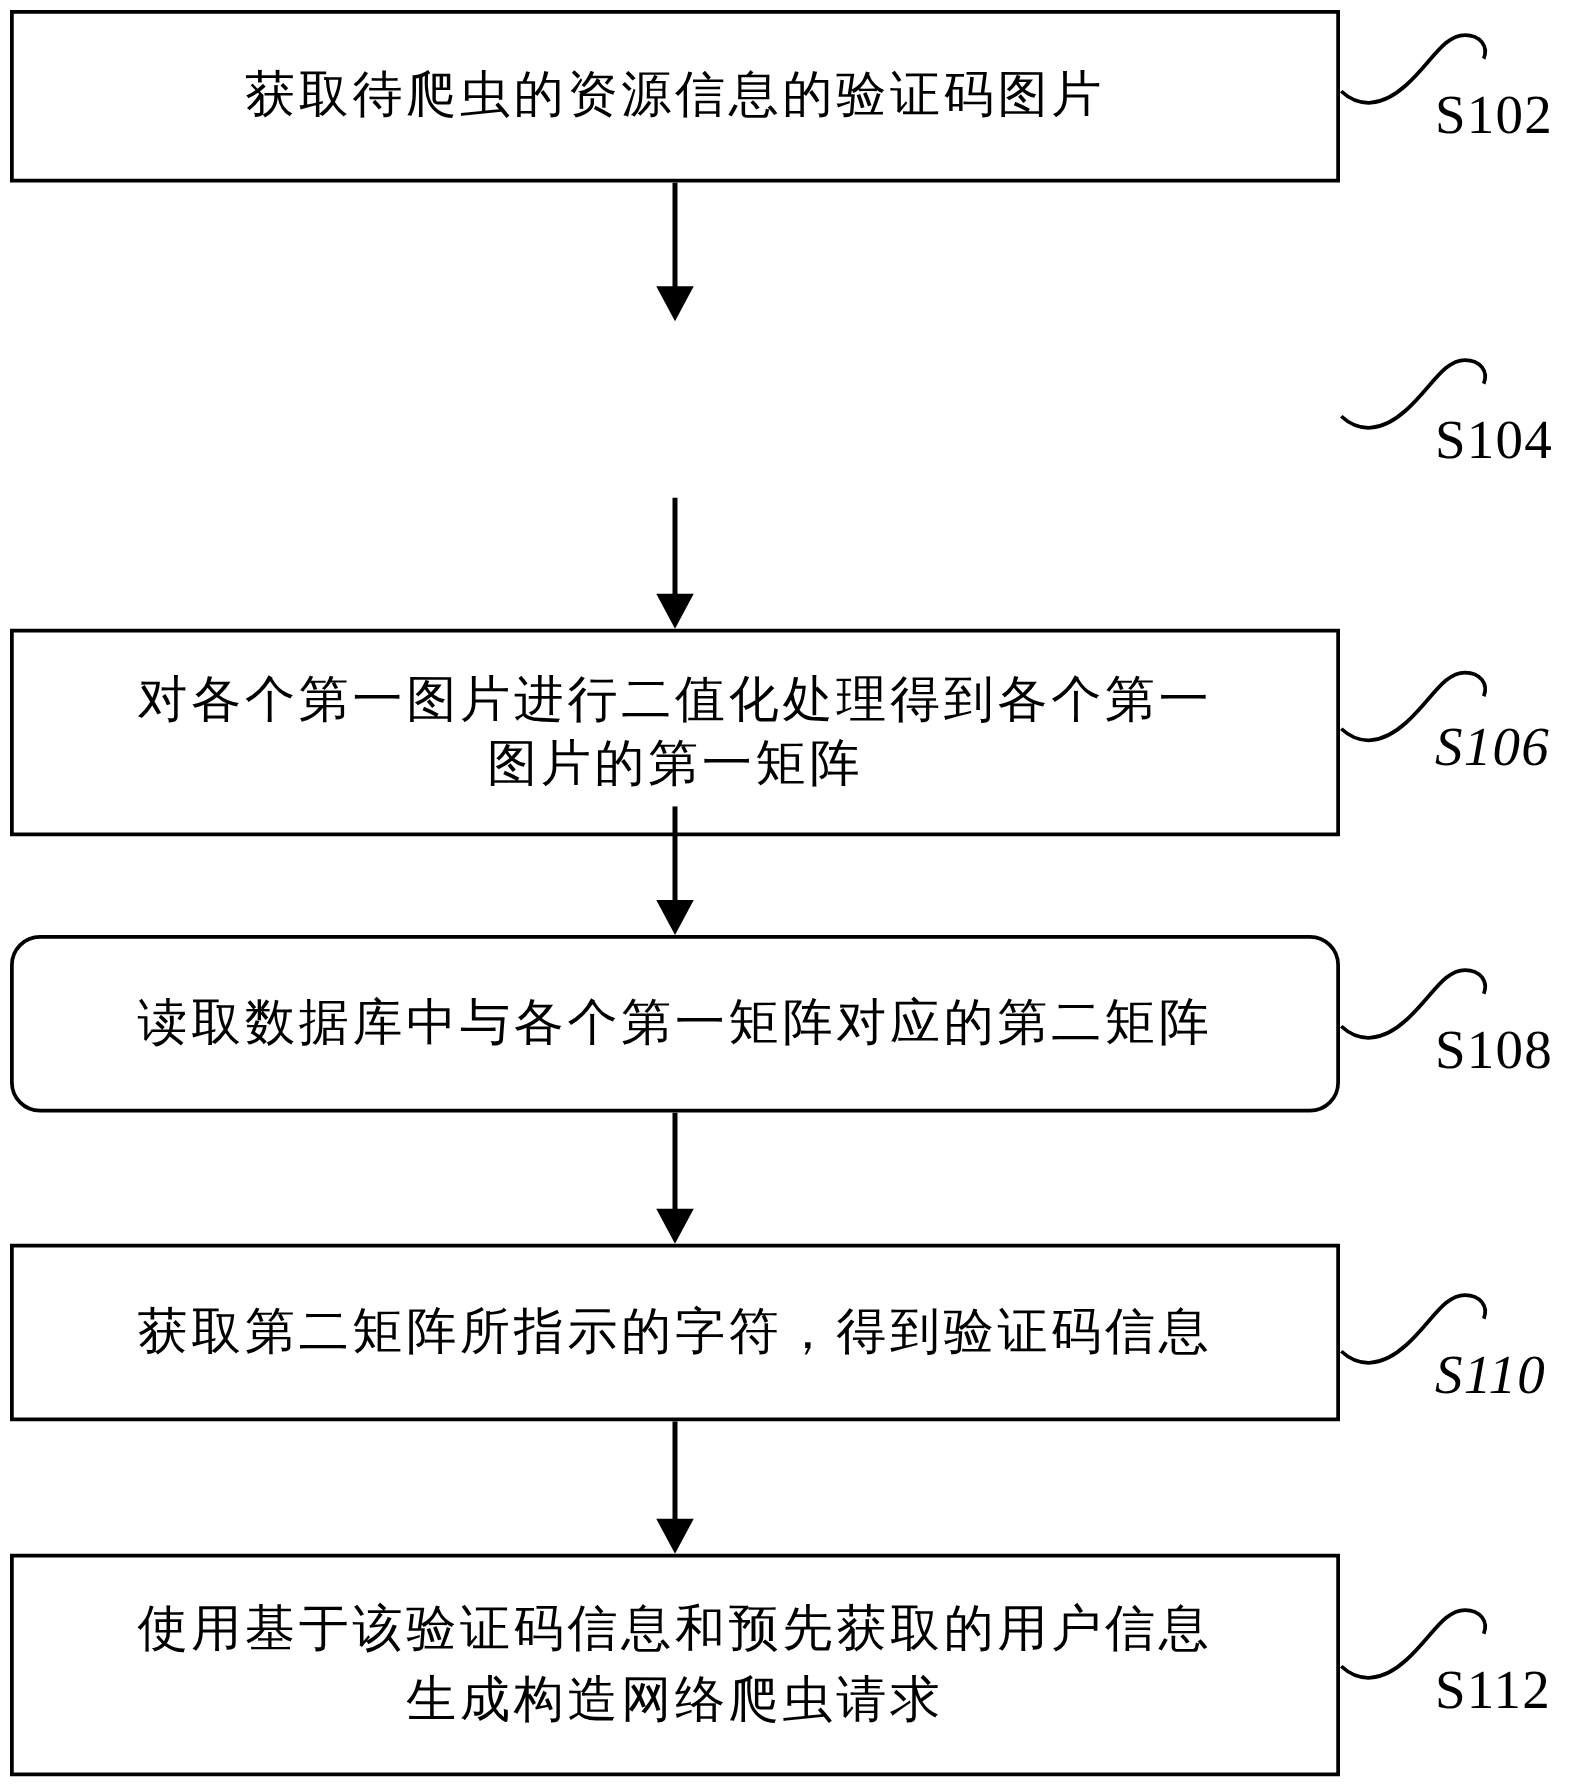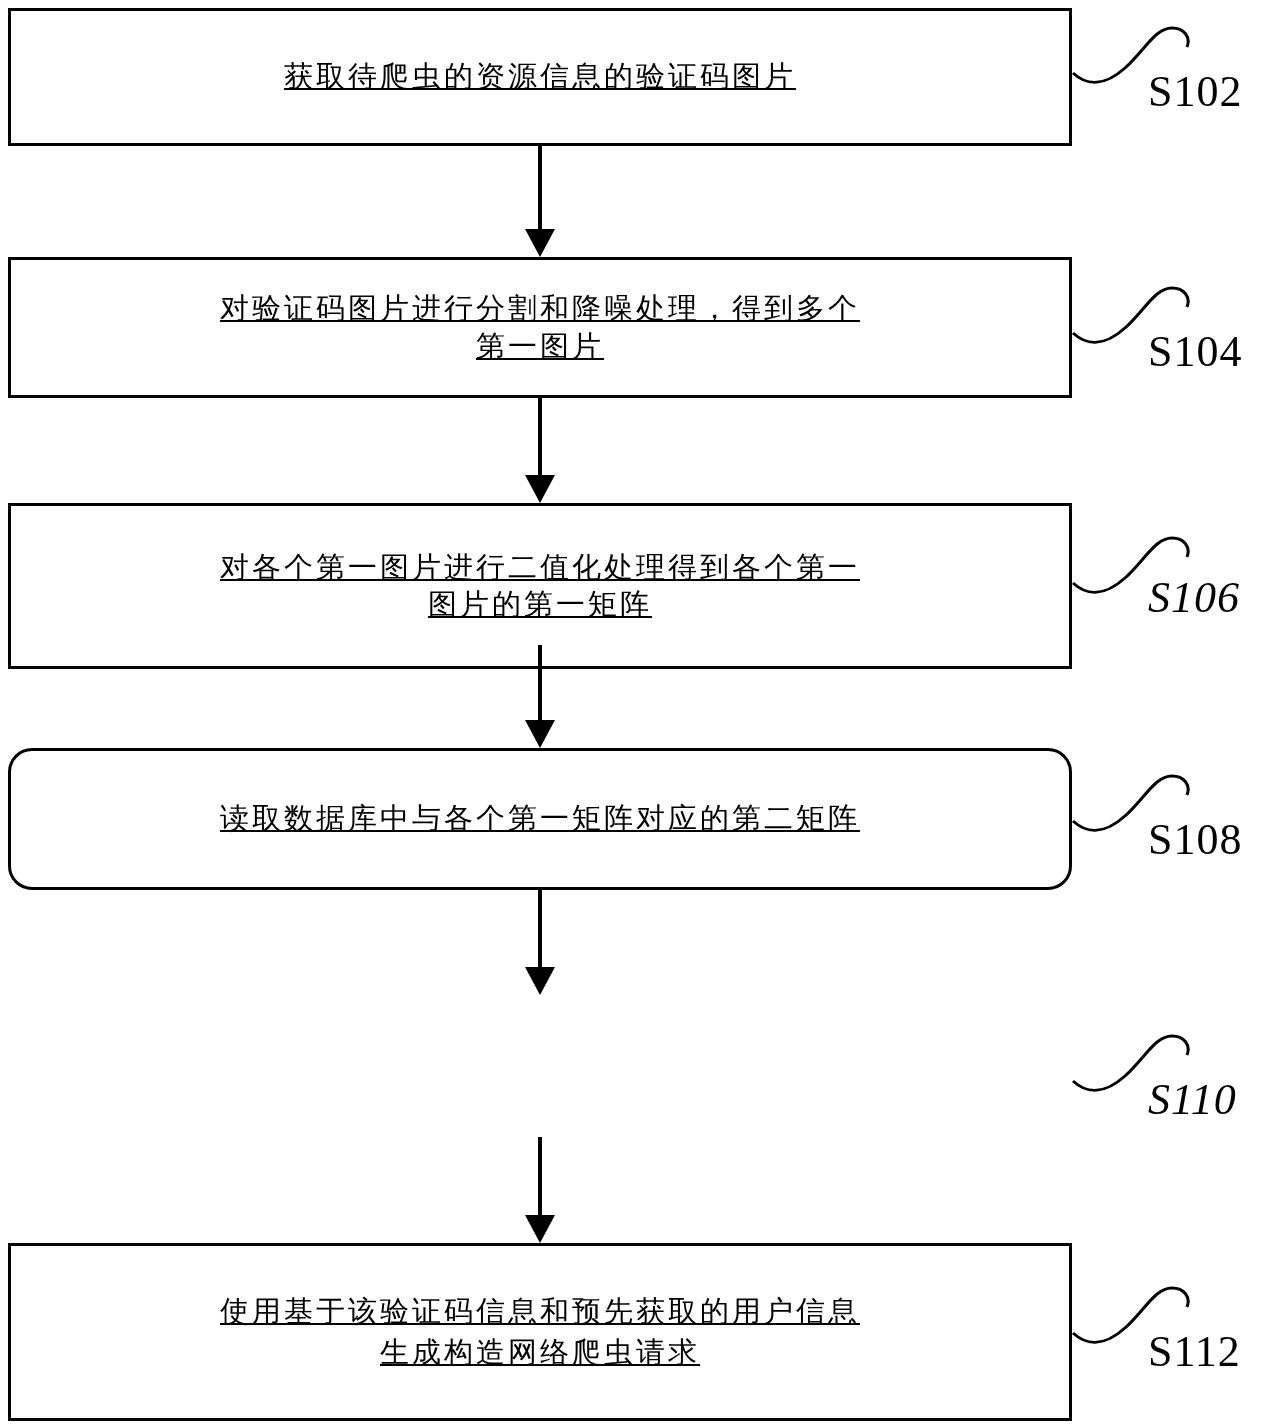--- a/index.html
+++ b/index.html
@@ -22,26 +22,25 @@
     width: 1064px;
     border: 3px solid #000000;
     box-sizing: border-box;
     display: flex;
     flex-direction: column;
     justify-content: center;
     align-items: center;
     text-align: center;
   }
   .box-text {
-    font-size: 29px;
+    font-size: 40px;
     line-height: 1.28;
     letter-spacing: 3px;
     color: #000000;
     white-space: nowrap;
-    text-decoration: underline;
   }
   .box-tall .box-text { line-height: 1.42; }
   .flow-arrow {
     position: absolute;
     left: 523px;
     width: 34px;
     display: block;
   }
   .squiggle {
     position: absolute;
@@ -69,24 +68,20 @@
   </div>
   <svg class="squiggle" style="left:1071px;top:20px;" viewBox="0 0 128 72">
     <path d="M 2 53 C 16 66, 34 66, 54 48 C 74 30, 84 8, 101 8 C 113 8, 120 17, 116 27" fill="none" stroke="#000000" stroke-width="3"></path>
   </svg>
   <div class="step-label" style="left:1148px;top:70px;">S102</div>
   <svg class="flow-arrow" style="top:146px;height:111px;" viewBox="0 0 34 111">
     <line x1="17" y1="0" x2="17" y2="85" stroke="#000000" stroke-width="4"></line>
     <polygon points="2,83 32,83 17,111" fill="#000000"></polygon>
   </svg>
 
-  <div class="process-box" style="top:257px;height:141px;">
-    <div class="box-text">对验证码图片进行分割和降噪处理，得到多个</div>
-    <div class="box-text">第一图片</div>
-  </div>
   <svg class="squiggle" style="left:1071px;top:280px;" viewBox="0 0 128 72">
     <path d="M 2 53 C 16 66, 34 66, 54 48 C 74 30, 84 8, 101 8 C 113 8, 120 17, 116 27" fill="none" stroke="#000000" stroke-width="3"></path>
   </svg>
   <div class="step-label" style="left:1148px;top:330px;">S104</div>
   <svg class="flow-arrow" style="top:398px;height:105px;" viewBox="0 0 34 105">
     <line x1="17" y1="0" x2="17" y2="79" stroke="#000000" stroke-width="4"></line>
     <polygon points="2,77 32,77 17,105" fill="#000000"></polygon>
   </svg>
 
   <div class="process-box" style="top:503px;height:166px;">
@@ -107,20 +102,23 @@
   </div>
   <svg class="squiggle" style="left:1071px;top:768px;" viewBox="0 0 128 72">
     <path d="M 2 53 C 16 66, 34 66, 54 48 C 74 30, 84 8, 101 8 C 113 8, 120 17, 116 27" fill="none" stroke="#000000" stroke-width="3"></path>
   </svg>
   <div class="step-label" style="left:1148px;top:818px;">S108</div>
   <svg class="flow-arrow" style="top:890px;height:105px;" viewBox="0 0 34 105">
     <line x1="17" y1="0" x2="17" y2="79" stroke="#000000" stroke-width="4"></line>
     <polygon points="2,77 32,77 17,105" fill="#000000"></polygon>
   </svg>
 
+  <div class="process-box" style="top:995px;height:142px;">
+    <div class="box-text">获取第二矩阵所指示的字符，得到验证码信息</div>
+  </div>
   <svg class="squiggle" style="left:1071px;top:1028px;" viewBox="0 0 128 72">
     <path d="M 2 53 C 16 66, 34 66, 54 48 C 74 30, 84 8, 101 8 C 113 8, 120 17, 116 27" fill="none" stroke="#000000" stroke-width="3"></path>
   </svg>
   <div class="step-label" style="left:1148px;top:1078px;font-style:italic;">S110</div>
   <svg class="flow-arrow" style="top:1137px;height:106px;" viewBox="0 0 34 106">
     <line x1="17" y1="0" x2="17" y2="80" stroke="#000000" stroke-width="4"></line>
     <polygon points="2,78 32,78 17,106" fill="#000000"></polygon>
   </svg>
 
   <div class="process-box box-tall" style="top:1243px;height:178px;">

